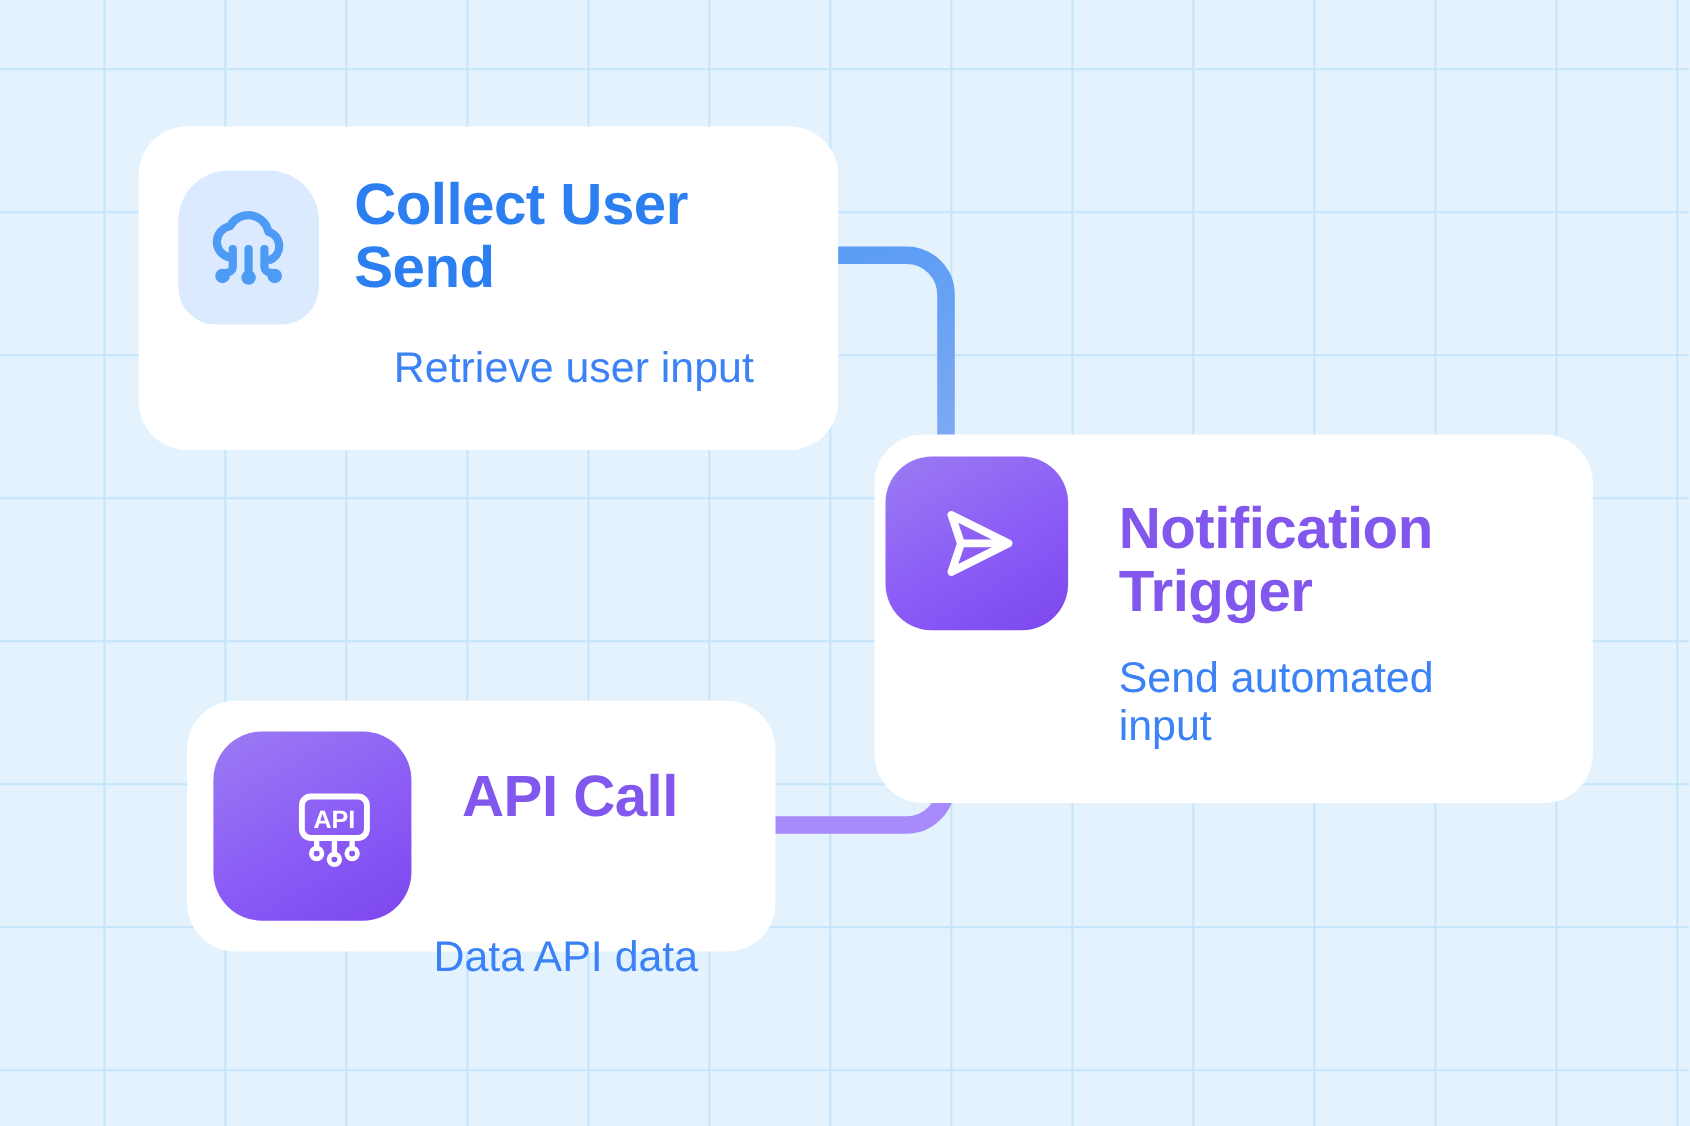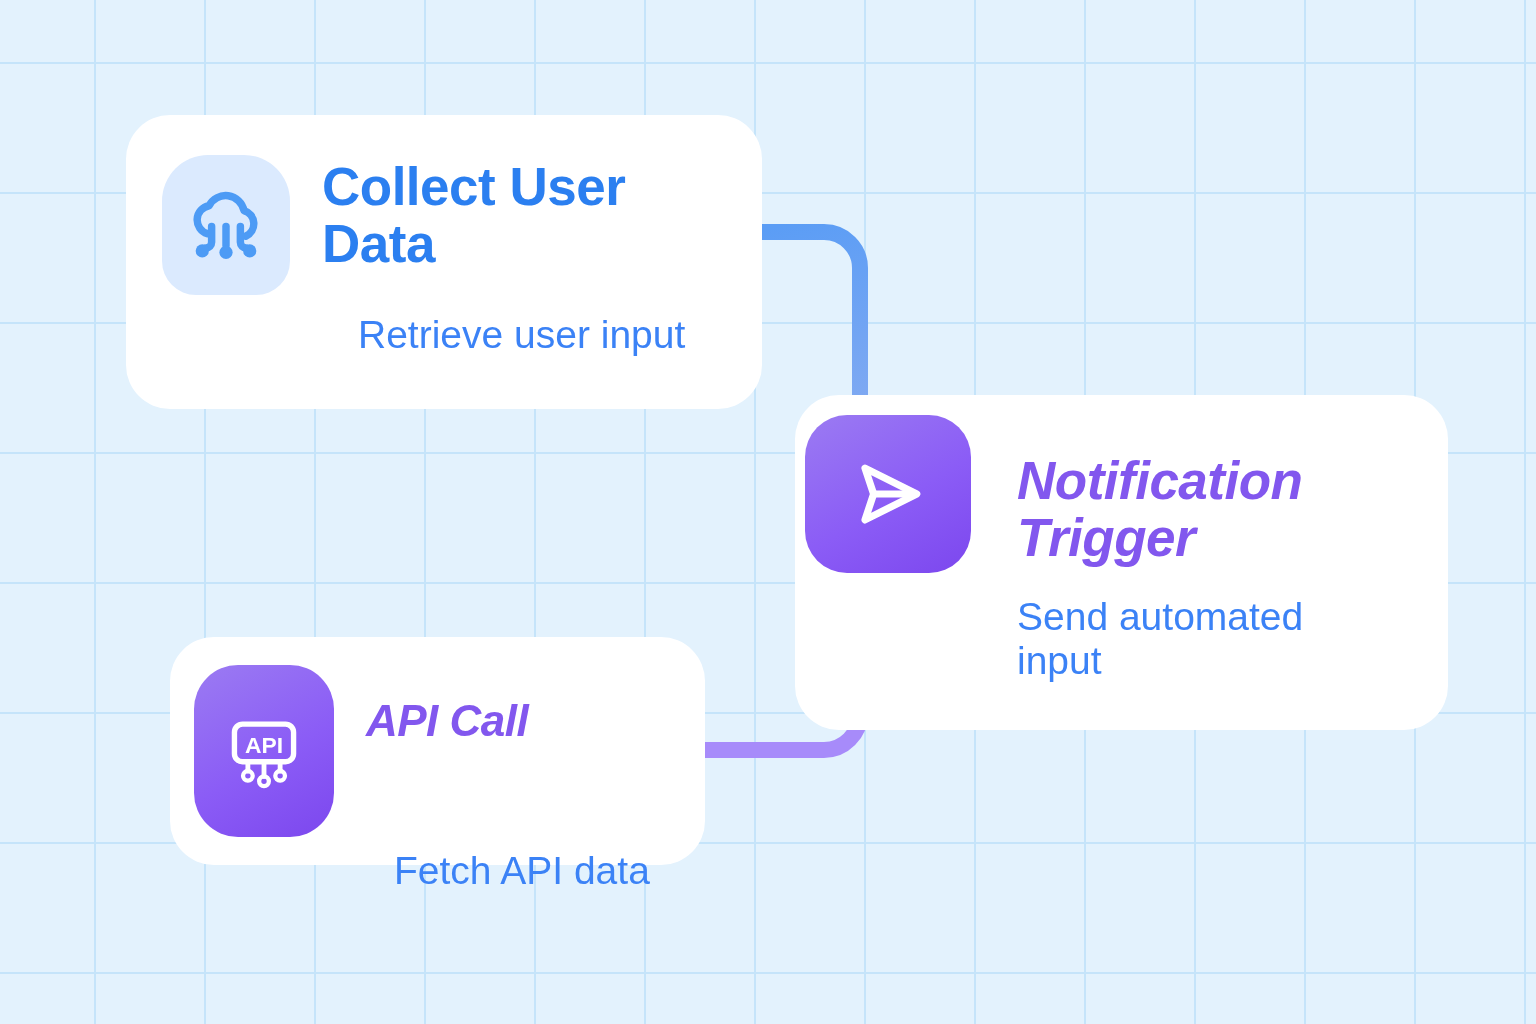--- a/index.html
+++ b/index.html
@@ -69,21 +69,21 @@
 
   .icon-tile.blue  { background: #DBEAFE; }
   .icon-tile.purple{ background: linear-gradient(150deg, #9B7BF2 0%, #8B5CF6 55%, #7C47EE 100%); }
 
   .card-title {
     font-weight: 700;
     letter-spacing: -0.5px;
     line-height: 1.07;
   }
   .title-blue   { color: #2B7FF0; }
-  .title-purple { color: #8257EE; font-style: italic; }
+  .title-purple { color: #8257EE; }
 
   .card-sub {
     color: #3b82f6;
     font-weight: 400;
     line-height: 1.13;
   }
 
   
   #card-collect {
     left: 126px;
@@ -109,22 +109,22 @@
   #card-notify .card-sub { font-size: 39px; margin-left: 212px; margin-top: 22px; width: 350px; }
 
   
   #card-api {
     left: 170px;
     top: 637px;
     width: 535px;
     height: 228px;
     padding: 28px 0 0 24px;
   }
-  #card-api .icon-tile { width: 140px; height: 172px; border-radius: 44px; }
-  #card-api .card-title { font-size: 44px; margin-left: 32px; margin-top: 32px; }
+  #card-api .icon-tile { width: 140px; height: 172px; border-radius: 44px; padding-left: 40px; }
+  #card-api .card-title { font-size: 53px; margin-left: 46px; margin-top: 32px; }
   #card-api .card-sub { font-size: 39px; margin-left: 200px; margin-top: 12px; }
 </style>
 </head>
 <body>
 
 <div id="canvas">
 
   <div id="grid"></div>
 
   <svg id="connectors" viewBox="0 0 1536 1024" width="1536" height="1024" fill="none">
@@ -147,21 +147,21 @@
         <svg width="92" height="92" viewBox="0 0 64 64" fill="none">
           <path d="M19 38 a10 10 0 0 1 1.2 -19.4 A13 13 0 0 1 44.5 22 a9.5 9.5 0 0 1 1.2 17.8" stroke="#4D9BF5" stroke-width="5.2" stroke-linecap="round" stroke-linejoin="round"></path>
           <path d="M22 33 V44 a4 4 0 0 1 -4 4" stroke="#4D9BF5" stroke-width="5.2" stroke-linecap="round" stroke-linejoin="round"></path>
           <path d="M32 33 V46" stroke="#4D9BF5" stroke-width="5.2" stroke-linecap="round"></path>
           <path d="M42 33 V44 a4 4 0 0 0 4 4" stroke="#4D9BF5" stroke-width="5.2" stroke-linecap="round" stroke-linejoin="round"></path>
           <circle cx="15.5" cy="50" r="4.6" fill="#4D9BF5"></circle>
           <circle cx="32" cy="51" r="4.6" fill="#4D9BF5"></circle>
           <circle cx="48.5" cy="50" r="4.6" fill="#4D9BF5"></circle>
         </svg>
       </div>
-      <div class="card-title title-blue">Collect User Data</div>
+      <div class="card-title title-blue">Collect User Send</div>
     </div>
     <div class="card-sub">Retrieve user input</div>
   </div>
 
   <div class="card" id="card-notify">
     <div class="card-row">
       <div class="icon-tile purple">
         <svg width="92" height="92" viewBox="0 0 64 64" fill="none">
           <path d="M16 14 L52 32 L16 50 L22 32 Z" stroke="#FFFFFF" stroke-width="5" stroke-linejoin="round" stroke-linecap="round" fill="none"></path>
           <path d="M22 32 H45" stroke="#FFFFFF" stroke-width="5" stroke-linecap="round"></path>
@@ -181,16 +181,16 @@
           <path d="M20 40 V47" stroke="#FFFFFF" stroke-width="3.6" stroke-linecap="round"></path>
           <path d="M32 40 V51" stroke="#FFFFFF" stroke-width="3.6" stroke-linecap="round"></path>
           <path d="M44 40 V47" stroke="#FFFFFF" stroke-width="3.6" stroke-linecap="round"></path>
           <circle cx="20" cy="50.5" r="3.6" stroke="#FFFFFF" stroke-width="3.2" fill="none"></circle>
           <circle cx="32" cy="54.5" r="3.6" stroke="#FFFFFF" stroke-width="3.2" fill="none"></circle>
           <circle cx="44" cy="50.5" r="3.6" stroke="#FFFFFF" stroke-width="3.2" fill="none"></circle>
         </svg>
       </div>
       <div class="card-title title-purple">API Call</div>
     </div>
-    <div class="card-sub">Fetch API data</div>
+    <div class="card-sub">Data API data</div>
   </div>
 
 </div>
 
 </body></html>

